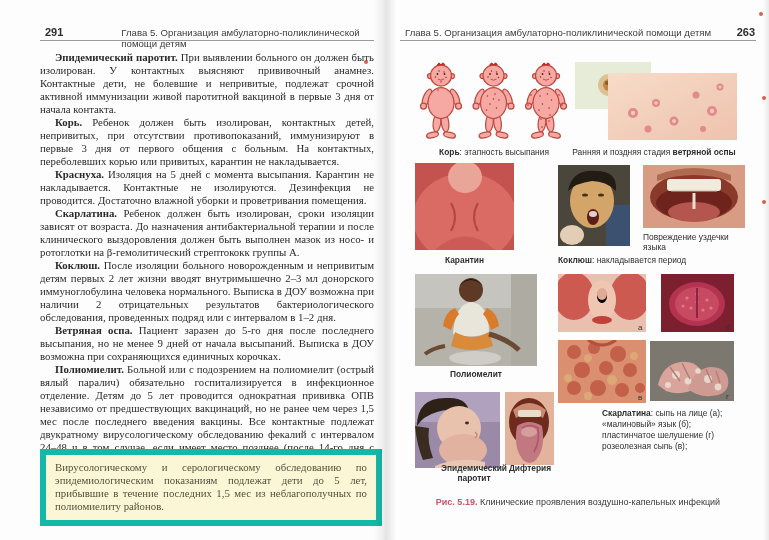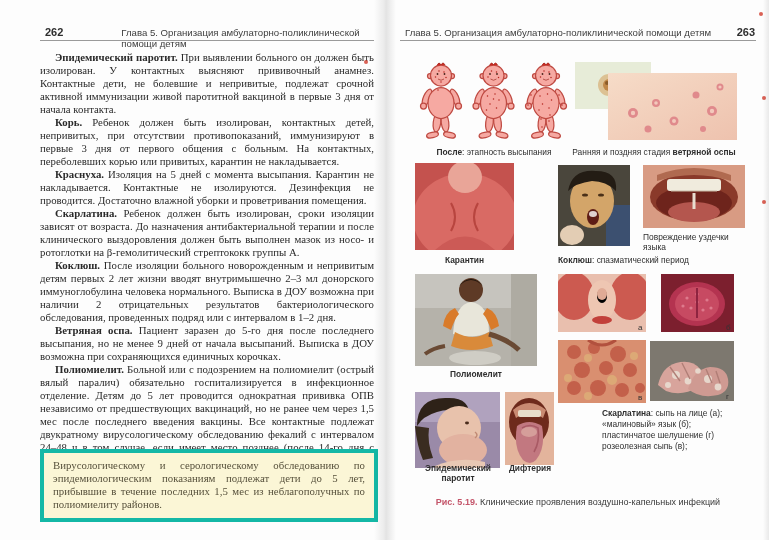--- a/index.html
+++ b/index.html
@@ -17,21 +17,21 @@
   .pg-header .num{font-weight:bold;font-size:11px;color:#2e2e2e;}
   .header-rule{position:absolute;top:40px;height:1px;background:#9a9a9a;}
 
   
   .left-text{position:absolute;left:40px;top:51px;width:334px;
              font-size:10.8px;line-height:13px;text-align:justify;color:#2a2a2a;}
   .left-text p{margin:0;text-indent:15px;}
   .left-text b{font-weight:bold;}
 
   .info-box{position:absolute;left:40px;top:449px;width:312px;
-            background:#fbf6d6;border:4px solid #14b8a6;
+            background:#fbf6d6;border:6px solid #14b8a6;
             padding:6px 9px 7px 9px;font-size:10.8px;line-height:13px;
             color:#56503b;text-align:justify;}
 
   
   .fig-area{position:absolute;left:400px;top:50px;width:356px;height:462px;}
   .ph{position:absolute;overflow:hidden;}
   .ph svg{display:block;width:100%;height:100%;}
   .cap{position:absolute;font-family:"Liberation Sans", sans-serif;font-size:8.4px;
        line-height:10px;color:#2e2e2e;}
   .cap b{font-weight:bold;}
@@ -45,21 +45,21 @@
 
   .red-dot{position:absolute;width:4px;height:4px;border-radius:50%;background:#d03a2a;opacity:.8;}
 </style>
 </head>
 <body>
 
 <div class="spread">
 
   <div>
     <div class="pg-header" style="left:45px;width:328px;">
-      <span class="num">262</span>
+      <span class="num">291</span>
       <span style="margin-left:58px;">Глава 5. Организация амбулаторно-поликлинической помощи детям</span>
     </div>
     <div class="header-rule" style="left:40px;width:334px;"></div>
 
     <div class="left-text">
       <p><b>Эпидемический паротит.</b><span> При выявлении больного он должен быть изолирован. У контактных выясняют прививочный анамнез. Контактные дети, не болевшие и непривитые, подлежат срочной активной иммунизации живой паротитной вакциной в первые 3 дня от начала контакта.</span></p>
       <p><b>Корь.</b><span> Ребенок должен быть изолирован, контактных детей, непривитых, при отсутствии противопоказаний, иммунизируют в первые 3 дня от первого общения с больным. На контактных, переболевших корью или привитых, карантин не накладывается.</span></p>
       <p><b>Краснуха.</b><span> Изоляция на 5 дней с момента высыпания. Карантин не накладывается. Контактные не изолируются. Дезинфекция не проводится. Достаточно влажной уборки и проветривания помещения.</span></p>
       <p><b>Скарлатина.</b><span> Ребенок должен быть изолирован, сроки изоляции зависят от возраста. До назначения антибактериальной терапии и после клинического выздоровления должен быть выполнен мазок из носо- и ротоглотки на β-гемолитический стрептококк группы А.</span></p>
       <p><b>Коклюш.</b><span> После изоляции больного новорожденным и непривитым детям первых 2 лет жизни вводят внутримышечно 2–3 мл донорского иммуноглобулина человека нормального. Выписка в ДОУ возможна при наличии 2 отрицательных результатов бактериологического обследования, проведенных подряд или с интервалом в 1–2 дня.</span></p>
@@ -185,21 +185,21 @@
                 <circle cx="48" cy="30" r="1.8"></circle>
               <circle cx="66" cy="48" r="2"></circle>
                 <circle cx="104" cy="38" r="2.2"></circle>
                 <circle cx="112" cy="14" r="1.6"></circle>
               </g>
           </svg>
         </div>
       </div>
 
       <div class="cap center" style="left:15px;top:97px;width:158px;">
-        <b>После</b><span>: этапность высыпания</span>
+        <b>Корь</b><span>: этапность высыпания</span>
       </div>
       <div class="cap center" style="left:166px;top:97px;width:176px;">
         <span>Ранняя и поздняя стадия </span><b>ветряной оспы</b>
       </div>
 
       <div class="ph" style="left:15px;top:113px;width:99px;height:87px;">
         <svg viewBox="0 0 99 87">
           <rect width="99" height="87" fill="#c4524e"></rect>
           <ellipse cx="50" cy="55" rx="52" ry="45" fill="#d96a64"></ellipse>
           <ellipse cx="50" cy="14" rx="17" ry="16" fill="#e9a598"></ellipse>
@@ -229,21 +229,21 @@
           <rect x="24" y="14" width="54" height="12" rx="3" fill="#f0ebdd"></rect>
           <path d="M28,26 h46" stroke="#c9bba6" stroke-width="1"></path>
           <ellipse cx="51" cy="47" rx="26" ry="10" fill="#b4564e"></ellipse>
           <path d="M51,28 v16" stroke="#e8ded0" stroke-width="3"></path>
           <path d="M14,10 Q51,-4 88,10 L88,16 Q51,4 14,16 Z" fill="#b06a50"></path>
         </svg>
       </div>
       <div class="cap" style="left:243px;top:182px;width:100px;">Повреждение уздечки языка</div>
       <div class="cap center" style="left:15px;top:205px;width:99px;"><b>Карантин</b></div>
       <div class="cap" style="left:158px;top:205px;width:190px;">
-        <b>Коклюш</b><span>: спазматический период</span>
+        <b>Коклюш</b><span>: накладывается период</span>
       </div>
 
       <div class="ph" style="left:15px;top:224px;width:122px;height:92px;">
         <svg viewBox="0 0 122 92">
           <rect width="122" height="92" fill="#b5b2aa"></rect>
           <rect width="122" height="34" fill="#c6c4be"></rect>
           <rect x="96" y="0" width="26" height="92" fill="#aeaba2"></rect>
           <circle cx="56" cy="16" r="12" fill="#5e3a26"></circle>
           <path d="M44,12 Q56,-2 68,12 Q62,6 56,6 Q50,6 44,12 Z" fill="#1e140c"></path>
           <path d="M38,60 Q40,30 56,28 Q74,30 74,58 Q58,66 38,60 Z" fill="#e8e6da"></path>
@@ -348,21 +348,21 @@
         <svg viewBox="0 0 49 73">
           <rect width="49" height="73" fill="#e3b49c"></rect>
           <ellipse cx="24" cy="30" rx="20" ry="24" fill="#6e2a1c"></ellipse>
           <path d="M8,18 Q24,4 41,18 L38,26 Q24,16 11,26 Z" fill="#c98a72"></path>
           <rect x="13" y="18" width="23" height="7" rx="2" fill="#e8ddca"></rect>
           <path d="M12,34 q12,-8 25,0 q4,22 -6,34 q-6,6 -13,0 Q8,56 12,34 Z" fill="#c27880"></path>
           <path d="M17,36 q8,-5 16,0 q2,14 -4,24" stroke="#a85a64" stroke-width="1.6" fill="none"></path>
           <ellipse cx="24" cy="40" rx="8" ry="5" fill="#d9a8a0" opacity=".8"></ellipse>
         </svg>
       </div>
-      <div class="cap center" style="left:0px;top:413px;width:116px;">
+      <div class="cap center" style="left:16px;top:413px;width:116px;">
         <span style="display:block;font-weight:bold;">Эпидемический</span>
         <span style="display:block;font-weight:bold;">паротит</span>
       </div>
       <div class="cap center" style="left:96px;top:413px;width:68px;"><b>Дифтерия</b></div>
 
       <div class="cap" style="left:170px;top:358px;width:180px;line-height:11px;margin-left:32px;">
         <span style="display:block;"><b>Скарлатина</b><span>: сыпь на лице (а);</span></span>
         <span style="display:block;">«малиновый» язык (б);</span>
         <span style="display:block;">пластинчатое шелушение (г)</span>
         <span style="display:block;">розеолезная сыпь (в);</span>

